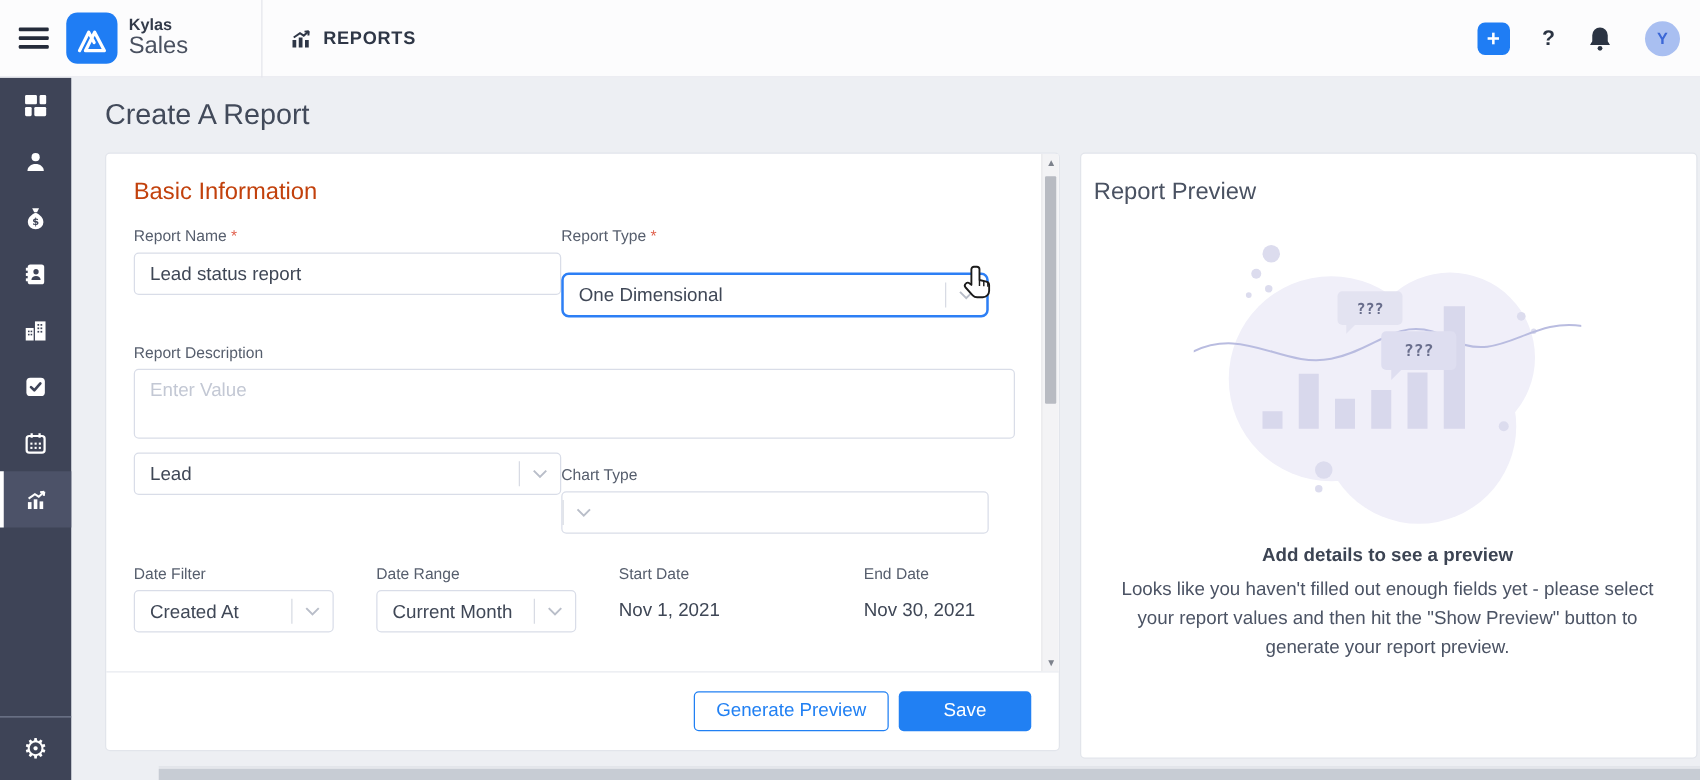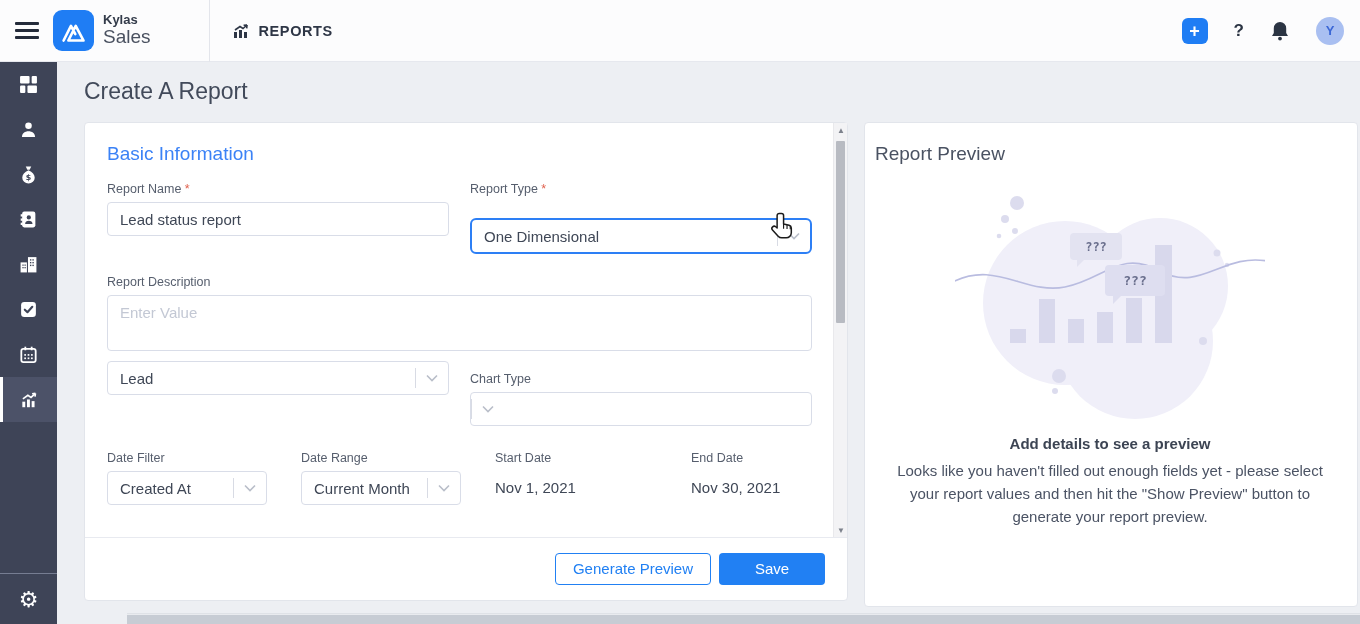--- a/index.html
+++ b/index.html
@@ -40,22 +40,22 @@
 
   
   .scroll-region { position:absolute; left:0; top:0; right:0; height:415px; border-bottom:1px solid #e8eaf0; overflow:hidden; }
   .scrollbar-v { position:absolute; right:0; top:0; width:14px; height:415px; background:#f3f3f5; border-left:1px solid #e9e9ec; }
   .scrollbar-v .arr { position:absolute; left:0; width:14px; text-align:center; font-size:8px; color:#7d828c; }
   .scrollbar-v .arr.up { top:3px; }
   .scrollbar-v .arr.down { bottom:3px; }
   .scrollbar-v .thumb { position:absolute; left:2px; width:9px; top:18px; height:182px; background:#b8bbc2; border-radius:1px; }
 
   .form-inner { padding:20px 0 0 22px; width:727px; }
-  .section-title { font-size:19px; color:#3b82f6; }
-  .grid2 { display:grid; grid-template-columns:342px 342px; column-gap:21px; }
+  .section-title { font-size:19px; color:#c2410c; }
+  .grid2 { display:grid; grid-template-columns:342px 342px; }
   .grid4 { display:grid; grid-template-columns:160px 160px 162px 160px; column-gap:34px; }
   .field-label { font-size:12.5px; color:#565e6d; margin-top:17px; }
   .req { color:#e0604d; }
   .text-input { margin-top:6px; width:100%; height:34px; border:1px solid #d9dde8; border-radius:4px; font-size:15px; color:#3f4756; padding:0 12px; font-family:"Liberation Sans","DejaVu Sans",sans-serif; background:#fff; }
   .select-box { margin-top:6px; height:34px; border:1px solid #d9dde8; border-radius:4px; display:flex; align-items:center; background:#fff; cursor:pointer; }
   .select-box.focused { border:2px solid #2d7ff5; border-radius:6px; height:36px; margin-top:22px; }
   .select-box .val { flex:1; font-size:15px; color:#3f4756; padding:0 12px; white-space:nowrap; overflow:hidden; }
   .select-box .sep { width:1px; height:20px; background:#d8dbe4; }
   .select-box .chev { width:32px; display:flex; align-items:center; justify-content:center; color:#b9bec9; }
   textarea.desc { margin-top:6px; width:705px; height:56px; border:1px solid #d9dde8; border-radius:4px; font-size:15px; color:#3f4756; padding:8px 12px; resize:none; font-family:"Liberation Sans","DejaVu Sans",sans-serif; }

